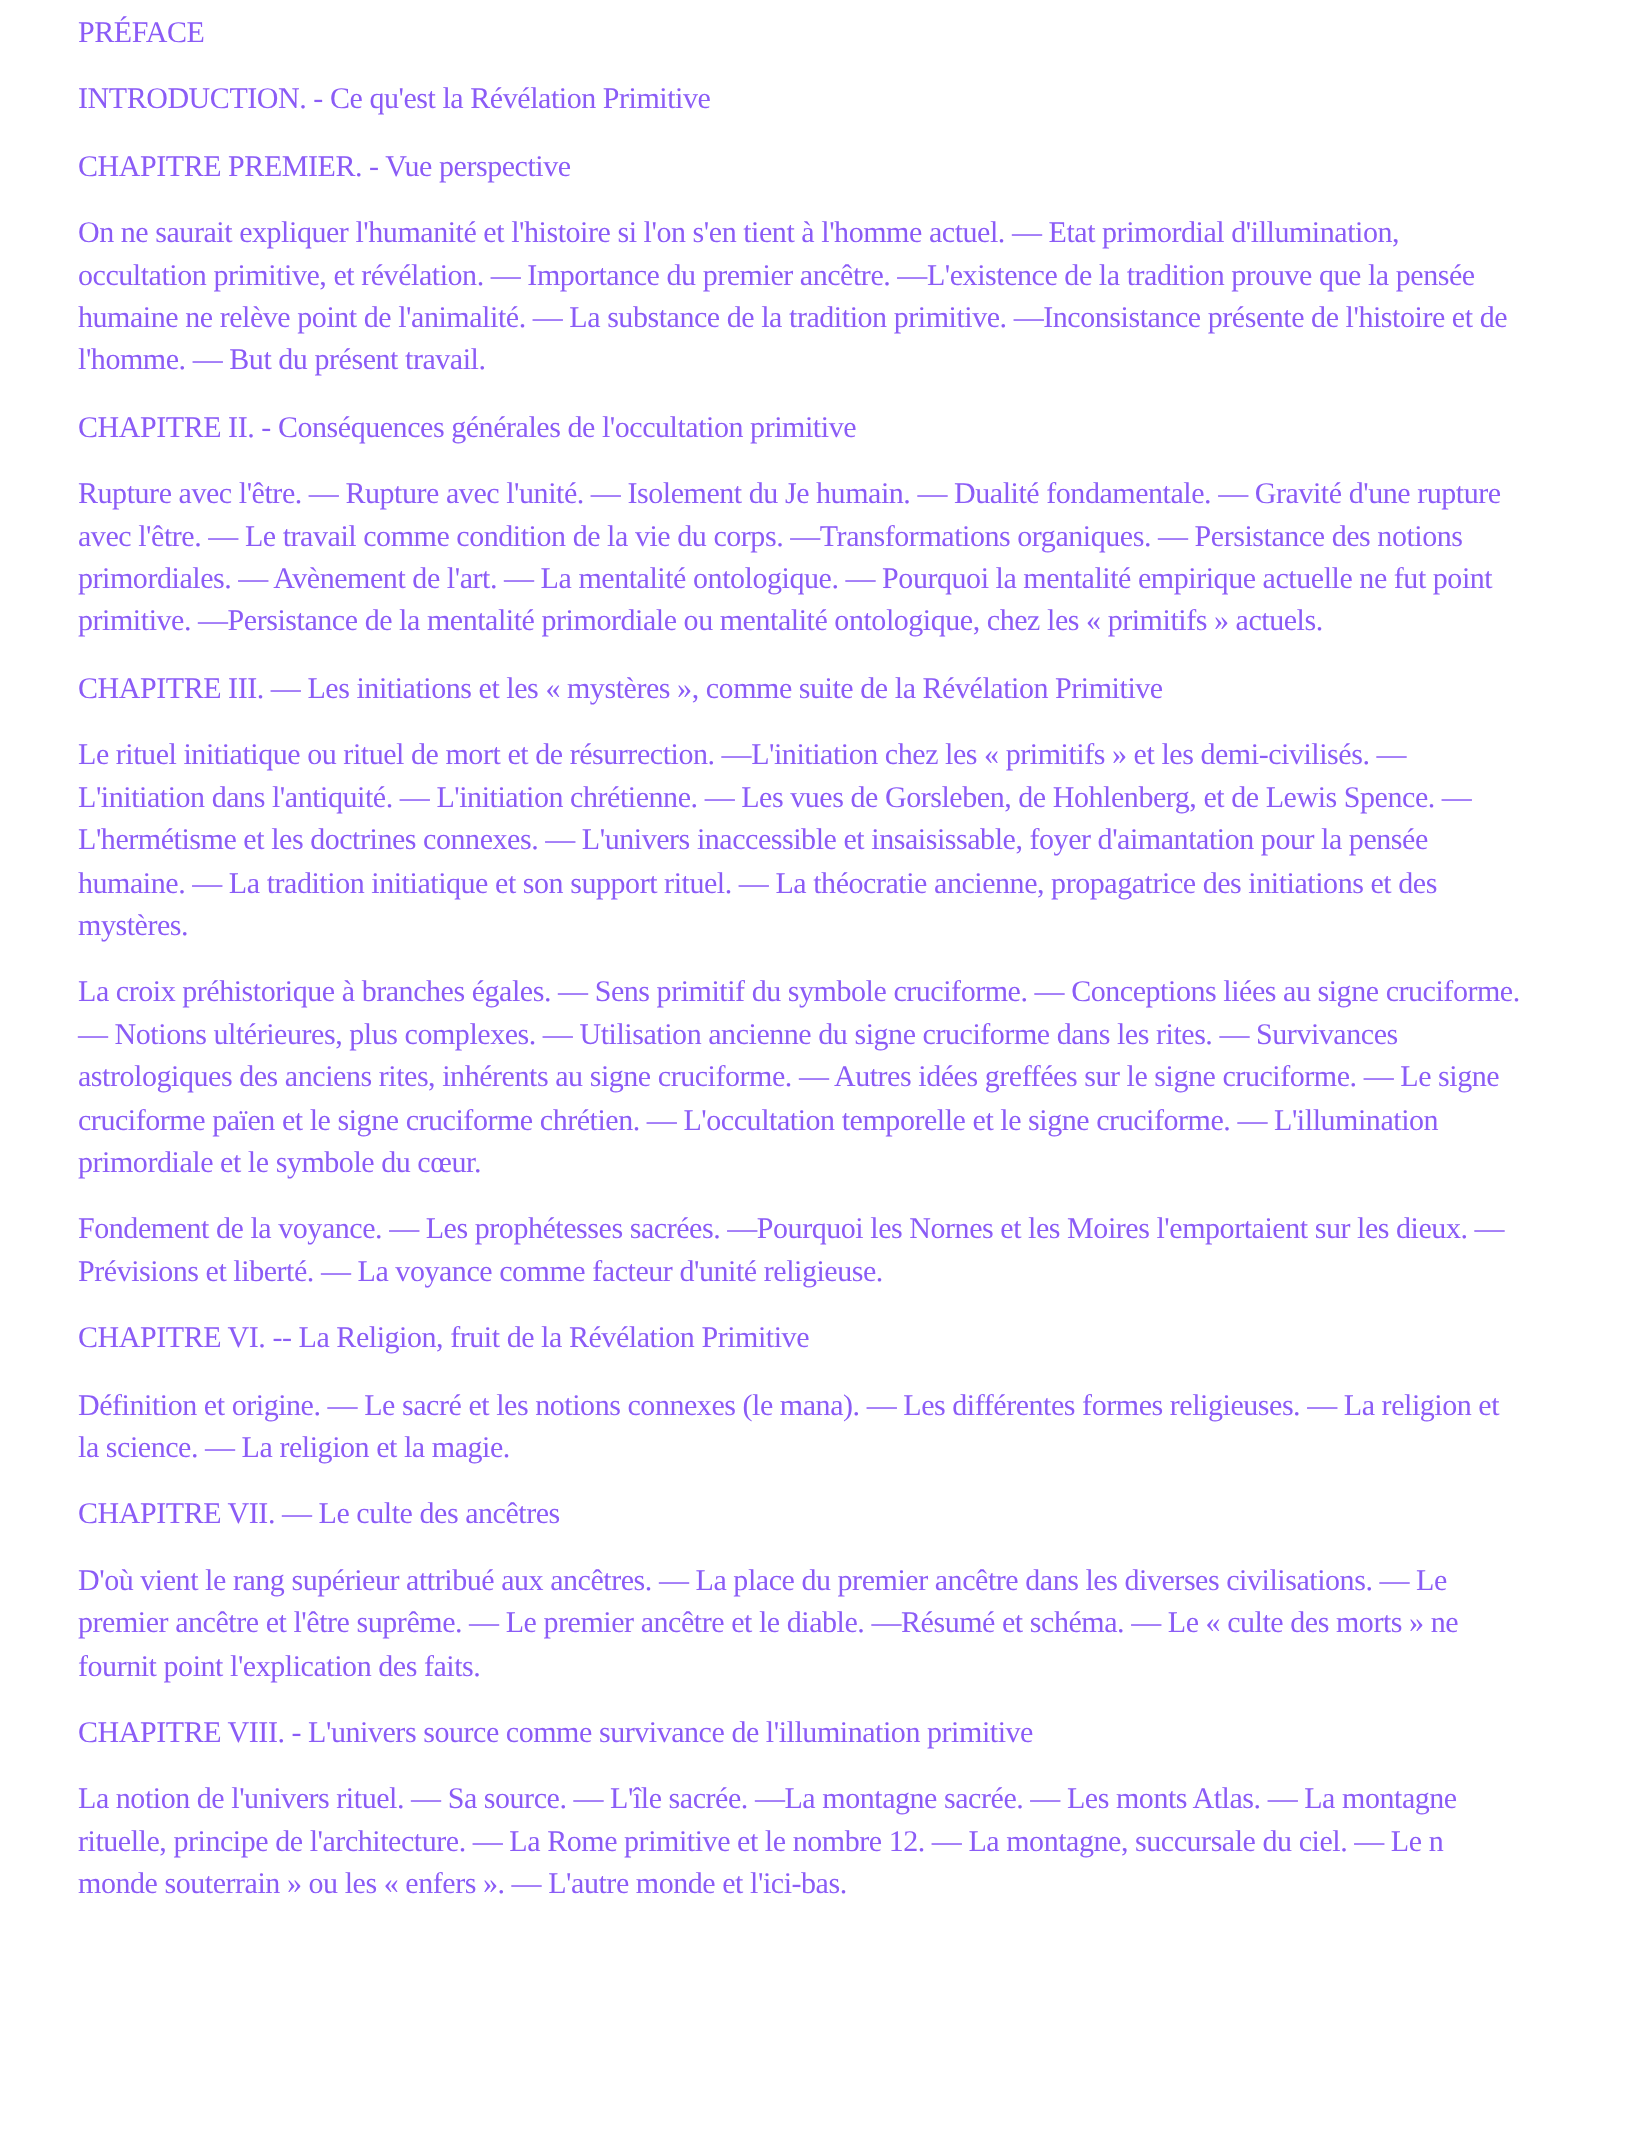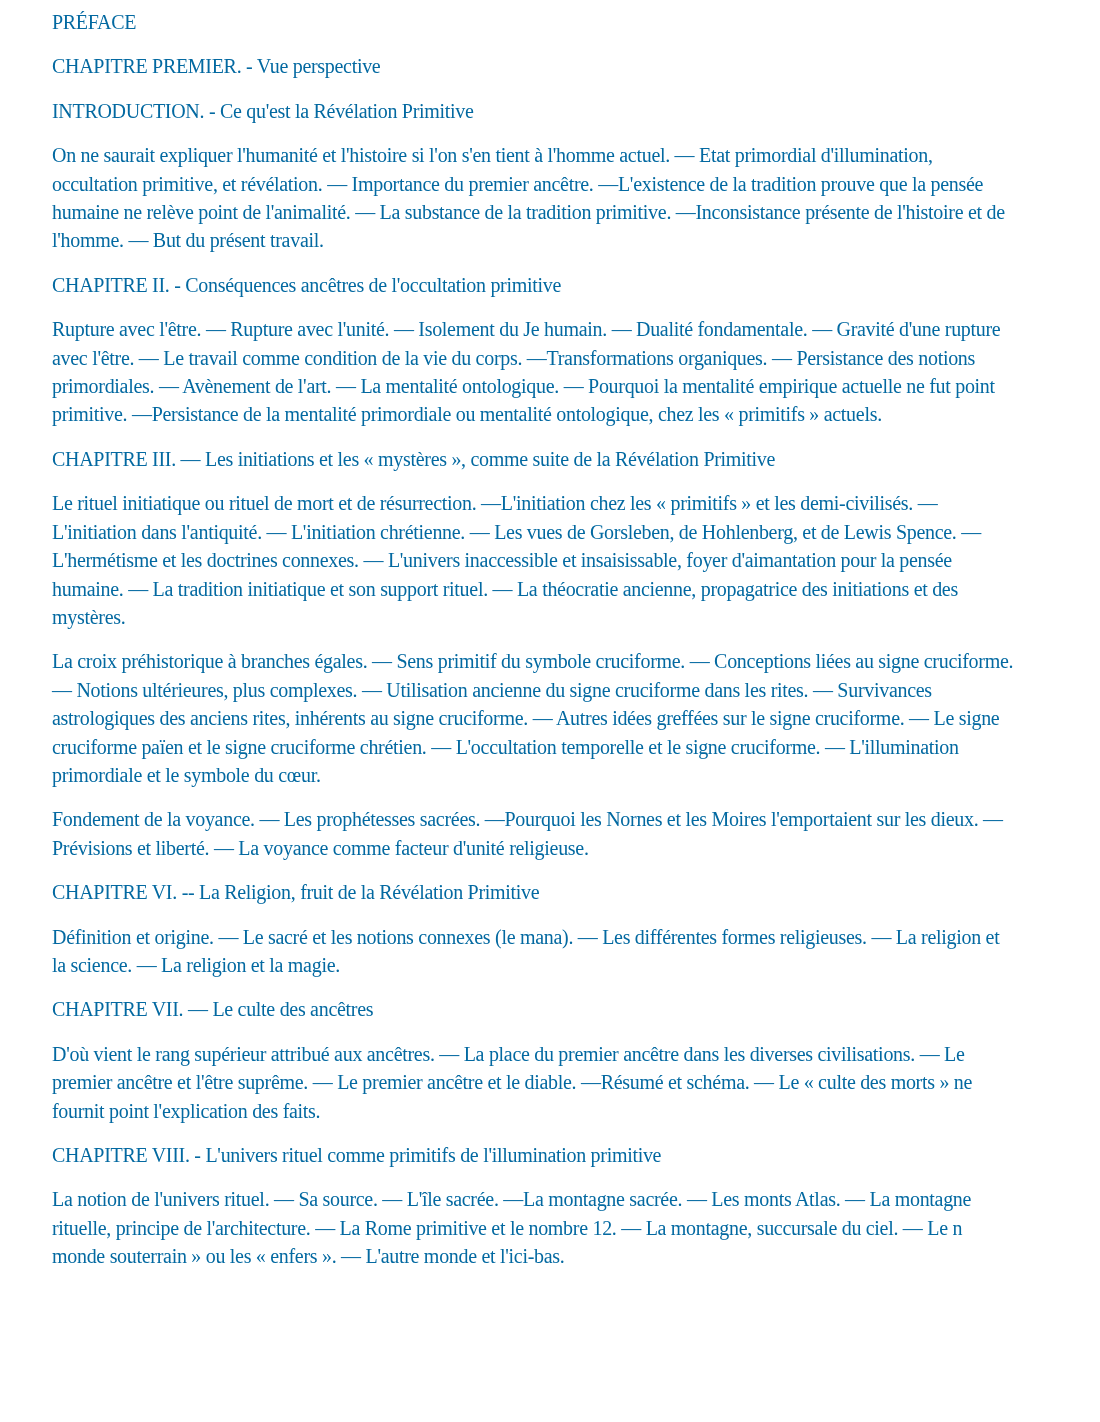--- a/index.html
+++ b/index.html
@@ -14,46 +14,46 @@
   }
   .page {
     padding: 8px 60px 40px 52px;
     box-sizing: border-box;
   }
   .block {
     font-family: "Liberation Serif", "DejaVu Serif", serif;
     font-size: 20px;
     line-height: 28.4px;
     letter-spacing: -0.3px;
-    color: #0369a1;
+    color: #8b5cf6;
     margin: 0 0 16px 0;
     max-width: 963px;
     text-align: left;
     font-weight: normal;
   }
   .heading {
     
     font-weight: normal;
   }
 </style>
 </head>
 <body>
 
 <main class="page">
   <div id="toc">
       <p class="block heading">PRÉFACE</p>
+      <p class="block heading">INTRODUCTION. - Ce qu'est la Révélation Primitive</p>
       <p class="block heading">CHAPITRE PREMIER. - Vue perspective</p>
-      <p class="block heading">INTRODUCTION. - Ce qu'est la Révélation Primitive</p>
       <p class="block paragraph">On ne saurait expliquer l'humanité et l'histoire si l'on s'en tient à l'homme actuel. — Etat primordial d'illumination, occultation primitive, et révélation. — Importance du premier ancêtre. —L'existence de la tradition prouve que la pensée humaine ne relève point de l'animalité. — La substance de la tradition primitive. —Inconsistance présente de l'histoire et de l'homme. — But du présent travail.</p>
-      <p class="block heading">CHAPITRE II. - Conséquences ancêtres de l'occultation primitive</p>
+      <p class="block heading">CHAPITRE II. - Conséquences générales de l'occultation primitive</p>
       <p class="block paragraph">Rupture avec l'être. — Rupture avec l'unité. — Isolement du Je humain. — Dualité fondamentale. — Gravité d'une rupture avec l'être. — Le travail comme condition de la vie du corps. —Transformations organiques. — Persistance des notions primordiales. — Avènement de l'art. — La mentalité ontologique. — Pourquoi la mentalité empirique actuelle ne fut point primitive. —Persistance de la mentalité primordiale ou mentalité ontologique, chez les « primitifs » actuels.</p>
       <p class="block heading">CHAPITRE III. — Les initiations et les « mystères », comme suite de la Révélation Primitive</p>
       <p class="block paragraph">Le rituel initiatique ou rituel de mort et de résurrection. —L'initiation chez les « primitifs » et les demi-civilisés. — L'initiation dans l'antiquité. — L'initiation chrétienne. — Les vues de Gorsleben, de Hohlenberg, et de Lewis Spence. — L'hermétisme et les doctrines connexes. — L'univers inaccessible et insaisissable, foyer d'aimantation pour la pensée humaine. — La tradition initiatique et son support rituel. — La théocratie ancienne, propagatrice des initiations et des mystères.</p>
       <p class="block paragraph">La croix préhistorique à branches égales. — Sens primitif du symbole cruciforme. — Conceptions liées au signe cruciforme. — Notions ultérieures, plus complexes. — Utilisation ancienne du signe cruciforme dans les rites. — Survivances astrologiques des anciens rites, inhérents au signe cruciforme. — Autres idées greffées sur le signe cruciforme. — Le signe cruciforme païen et le signe cruciforme chrétien. — L'occultation temporelle et le signe cruciforme. — L'illumination primordiale et le symbole du cœur.</p>
       <p class="block paragraph">Fondement de la voyance. — Les prophétesses sacrées. —Pourquoi les Nornes et les Moires l'emportaient sur les dieux. —Prévisions et liberté. — La voyance comme facteur d'unité religieuse.</p>
       <p class="block heading">CHAPITRE VI. -- La Religion, fruit de la Révélation Primitive</p>
       <p class="block paragraph">Définition et origine. — Le sacré et les notions connexes (le mana). — Les différentes formes religieuses. — La religion et la science. — La religion et la magie.</p>
       <p class="block heading">CHAPITRE VII. — Le culte des ancêtres</p>
       <p class="block paragraph">D'où vient le rang supérieur attribué aux ancêtres. — La place du premier ancêtre dans les diverses civilisations. — Le premier ancêtre et l'être suprême. — Le premier ancêtre et le diable. —Résumé et schéma. — Le « culte des morts » ne fournit point l'explication des faits.</p>
-      <p class="block heading">CHAPITRE VIII. - L'univers rituel comme primitifs de l'illumination primitive</p>
+      <p class="block heading">CHAPITRE VIII. - L'univers source comme survivance de l'illumination primitive</p>
       <p class="block paragraph">La notion de l'univers rituel. — Sa source. — L'île sacrée. —La montagne sacrée. — Les monts Atlas. — La montagne rituelle, principe de l'architecture. — La Rome primitive et le nombre 12. — La montagne, succursale du ciel. — Le n monde souterrain » ou les « enfers ». — L'autre monde et l'ici-bas.</p>
     </div>
 </main>
 
 </body></html>

